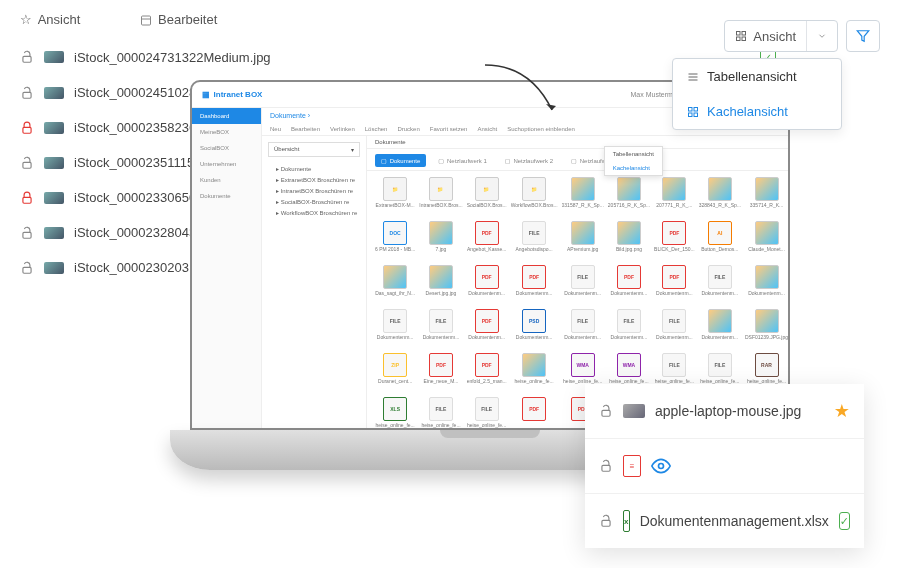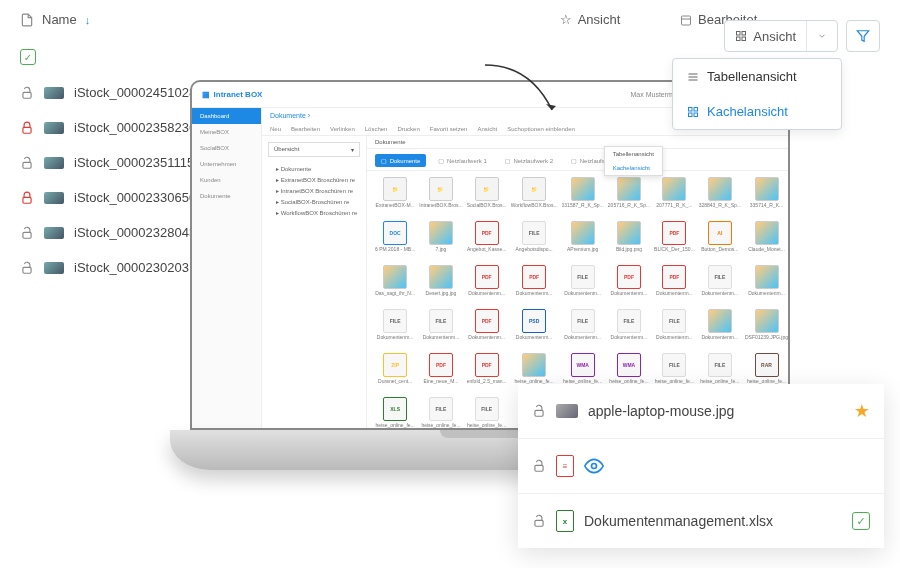--- a/index.html
+++ b/index.html
@@ -78,65 +78,65 @@
   .ficon.file { color:#616161; }
   .ficon.psd { color:#1565c0; border-color:#1565c0; }
   .ficon.img { background:linear-gradient(135deg,#ffcc80,#4fc3f7); border-color:#ccc; }
   .ficon.ai { color:#f57c00; border-color:#f57c00; }
   .ficon.wma { color:#8e24aa; border-color:#8e24aa; }
   .ficon.rar { color:#6d4c41; border-color:#6d4c41; }
   .ficon.zip { color:#fbc02d; border-color:#fbc02d; }
   .fname { font-size:5px; color:#777; white-space:nowrap; overflow:hidden; text-overflow:ellipsis; width:100%; text-align:center; }
   
   
-  .card { position:absolute; bottom:20px; right:16px; width:366px; background:#fff; box-shadow:0 6px 24px rgba(0,0,0,0.12); z-index:40; }
+  .card { position:absolute; bottom:20px; right:36px; width:279px; background:#fff; box-shadow:0 6px 24px rgba(0,0,0,0.12); z-index:40; }
   .card-row { display:flex; align-items:center; padding:16px 14px; gap:10px; border-bottom:1px solid #f0f0f0; font-size:14px; }
   .card-row:last-child { border-bottom:none; }
   .card-row .thumb-sm { width:22px; height:14px; background:linear-gradient(135deg,#aaa,#667); border-radius:2px; }
   .doc-badge { width:18px; height:22px; border:1.5px solid; border-radius:2px; display:inline-flex; align-items:center; justify-content:center; font-size:8px; font-weight:700; position:relative; }
   .doc-badge.pdf { border-color:#e53935; color:#e53935; }
   .doc-badge.xls { border-color:#2e7d32; color:#2e7d32; }
   .card-row .grow { flex:1; color:#444; }
   .star-gold { color:#f9a825; font-size:18px; }
   .eye-blue { color:#1e88e5; }
   .status-check-sm { width:18px; height:18px; border:1.5px solid #4caf50; border-radius:3px; display:inline-flex; align-items:center; justify-content:center; color:#4caf50; font-size:11px; }
   
   svg { display:block; }
 </style>
 </head>
 <body>
 
 <div class="bg-table">
   <div class="bg-header">
-    <div class="col-name">
-      <span>
-        <svg width="14" height="14" viewBox="0 0 24 24" fill="none" stroke="#888" stroke-width="2">
-            <path d="M14 2H6a2 2 0 0 0-2 2v16a2 2 0 0 0 2 2h12a2 2 0 0 0 2-2V8z"></path>
-            <polyline points="14 2 14 8 20 8"></polyline>
-          </svg>
-      </span>
-      <span>Name</span>
-      <span class="sort-arrow">↓</span>
-    </div>
     <div class="col-status">
       <span>☆</span>
       <span>Ansicht</span>
     </div>
     <div class="col-bearbeitet">
       <span>
         <svg width="12" height="12" viewBox="0 0 24 24" fill="none" stroke="#888" stroke-width="2">
             <rect x="3" y="4" width="18" height="18" rx="2"></rect>
             <line x1="3" y1="10" x2="21" y2="10"></line>
           </svg>
       </span>
       <span>Bearbeitet</span>
     </div>
   </div>
   <div id="bg-rows">
       <div class="bg-row">
+      <div class="col-name">
+        <span class="lock-icon lock-open-gray">
+            <svg width="14" height="14" viewBox="0 0 24 24" fill="none" stroke-width="2">
+              <rect x="5" y="11" width="14" height="10" rx="2"></rect>
+              <path d="M17 11V7a5 5 0 0 0-9.5-2"></path>
+            </svg>
+          </span>
+        <span class="thumb"></span>
+        <span>iStock_000024731322Medium.jpg</span>
+      </div>
       <div class="col-status">
           <span class="status-check">✓</span>
         </div>
     </div>
       <div class="bg-row">
       <div class="col-name">
         <span class="lock-icon lock-open-gray">
             <svg width="14" height="14" viewBox="0 0 24 24" fill="none" stroke-width="2">
               <rect x="5" y="11" width="14" height="10" rx="2"></rect>
               <path d="M17 11V7a5 5 0 0 0-9.5-2"></path>

